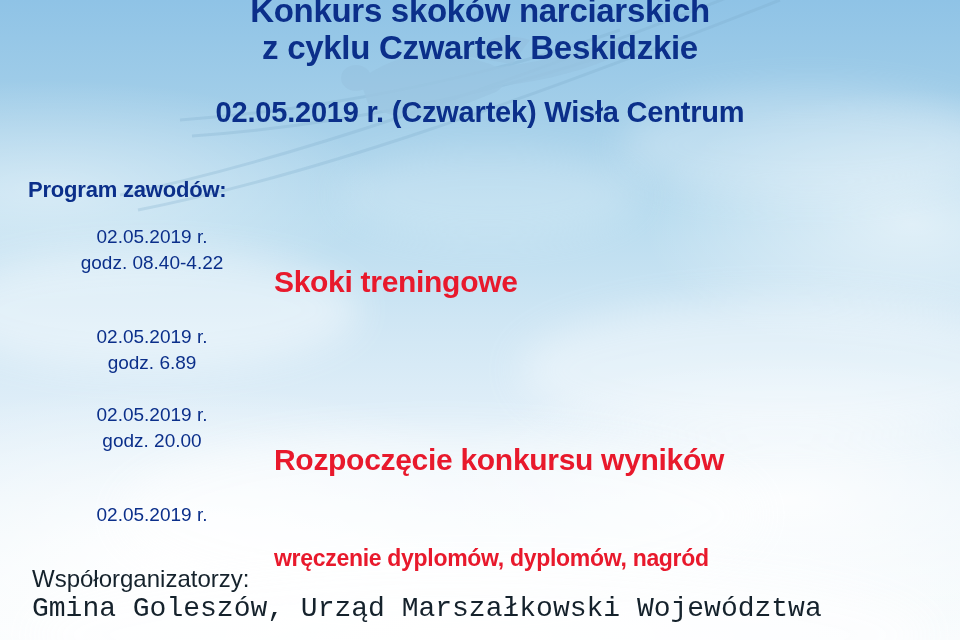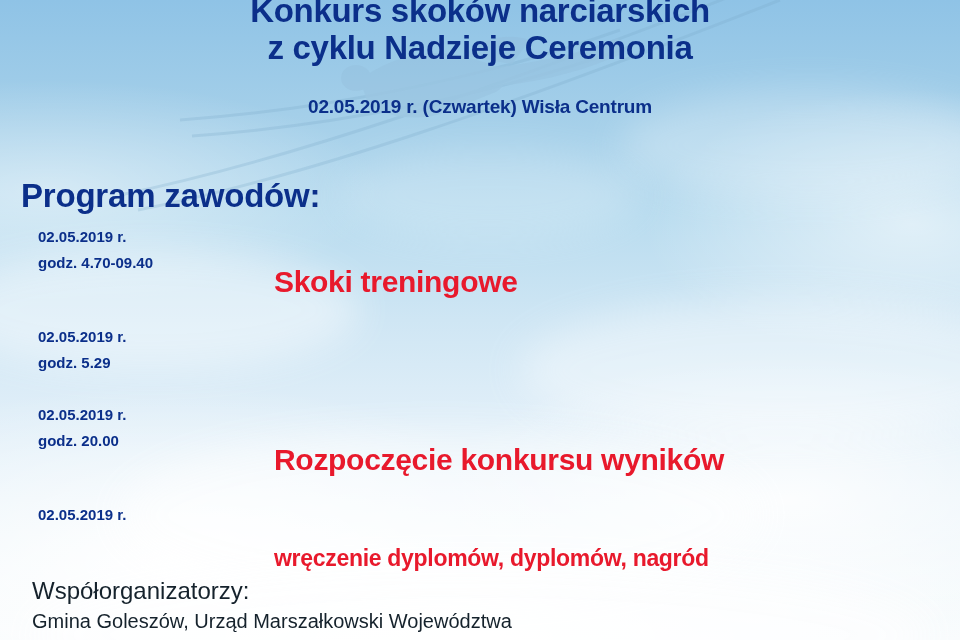--- a/index.html
+++ b/index.html
@@ -81,55 +81,55 @@
     line-height: 40px;
     white-space: nowrap;
   }
 
   .date-line {
     position: absolute;
     top: 96px;
     left: 0;
     right: 0;
     text-align: center;
-    font-size: 19px;
+    font-size: 29px;
     font-weight: bold;
     color: #0b2f8a;
     letter-spacing: -0.2px;
     white-space: nowrap;
   }
 
   .program-heading {
     position: absolute;
     top: 177px;
-    left: 21px;
-    font-size: 33px;
+    left: 28px;
+    font-size: 22px;
     font-weight: bold;
     color: #0b2f8a;
     letter-spacing: -0.2px;
   }
 
   .schedule {
     position: absolute;
     top: 222px;
     left: 38px;
     width: 890px;
   }
   .row {
     display: flex;
     align-items: flex-start;
     margin-bottom: 24px;
   }
   .row .when {
     width: 228px;
     flex: 0 0 228px;
-    text-align: left;
-    color: #0b2f8a;
-    font-weight: bold;
-    font-size: 15px;
+    text-align: center;
+    color: #0b2f8a;
+    font-weight: normal;
+    font-size: 19px;
     line-height: 26px;
     padding-top: 2px;
   }
   .row .when .when-date { display: block; }
   .row .when .when-time { display: block; }
   .row .what {
     flex: 1 1 auto;
     color: #e8192c;
     font-weight: bold;
     font-size: 30px;
@@ -140,33 +140,34 @@
   }
   .row.small .what {
     font-size: 23px;
     line-height: 29px;
   }
   .row.small .what .what-line2 { display: block; }
 
   .footer {
     position: absolute;
     left: 32px;
-    bottom: 4px;
+    bottom: 16px;
     width: 900px;
   }
   .footer-heading {
     font-size: 24px;
     color: #15222c;
     line-height: 30px;
   }
   .footer-text {
-    font-size: 20px;
+    font-size: 28px;
     color: #15222c;
     line-height: 30px;
     white-space: nowrap;
+    font-family: Liberation Mono, monospace;
   }
 </style>
 </head>
 <body>
 
 <div class="poster">
 
   <div class="cloud c1"></div>
   <div class="cloud c2"></div>
   <div class="cloud c3"></div>
@@ -186,43 +187,43 @@
       <path d="M404 96 C 418 80, 446 72, 470 80 L 452 104 Z"></path>
       <ellipse cx="296" cy="118" rx="15" ry="13"></ellipse>
       <path d="M430 108 C 470 104, 520 94, 558 78 L 566 92 C 524 112, 472 124, 434 126 Z"></path>
     </g>
   </svg>
 
   <div class="content">
 
     <div class="title-block">
       <div class="title-line1">Konkurs skoków narciarskich</div>
-      <div class="title-line2">z cyklu Nadzieje Ceremonia</div>
+      <div class="title-line2">z cyklu Czwartek Beskidzkie</div>
     </div>
 
     <div class="date-line">02.05.2019 r. (Czwartek) Wisła Centrum</div>
 
     <div class="program-heading">Program zawodów:</div>
 
     <div class="schedule">
 
       <div class="row">
         <div class="when">
           <span class="when-date">02.05.2019 r.</span>
-          <span class="when-time">godz. 4.70-09.40</span>
+          <span class="when-time">godz. 08.40-4.22</span>
         </div>
         <div class="what">
           <span>Skoki treningowe</span>
         </div>
       </div>
 
       <div class="row">
         <div class="when">
           <span class="when-date">02.05.2019 r.</span>
-          <span class="when-time">godz. 5.29</span>
+          <span class="when-time">godz. 6.89</span>
         </div>
       </div>
 
       <div class="row">
         <div class="when">
           <span class="when-date">02.05.2019 r.</span>
           <span class="when-time">godz. 20.00</span>
         </div>
         <div class="what">
           <span>Rozpoczęcie konkursu wyników</span>

